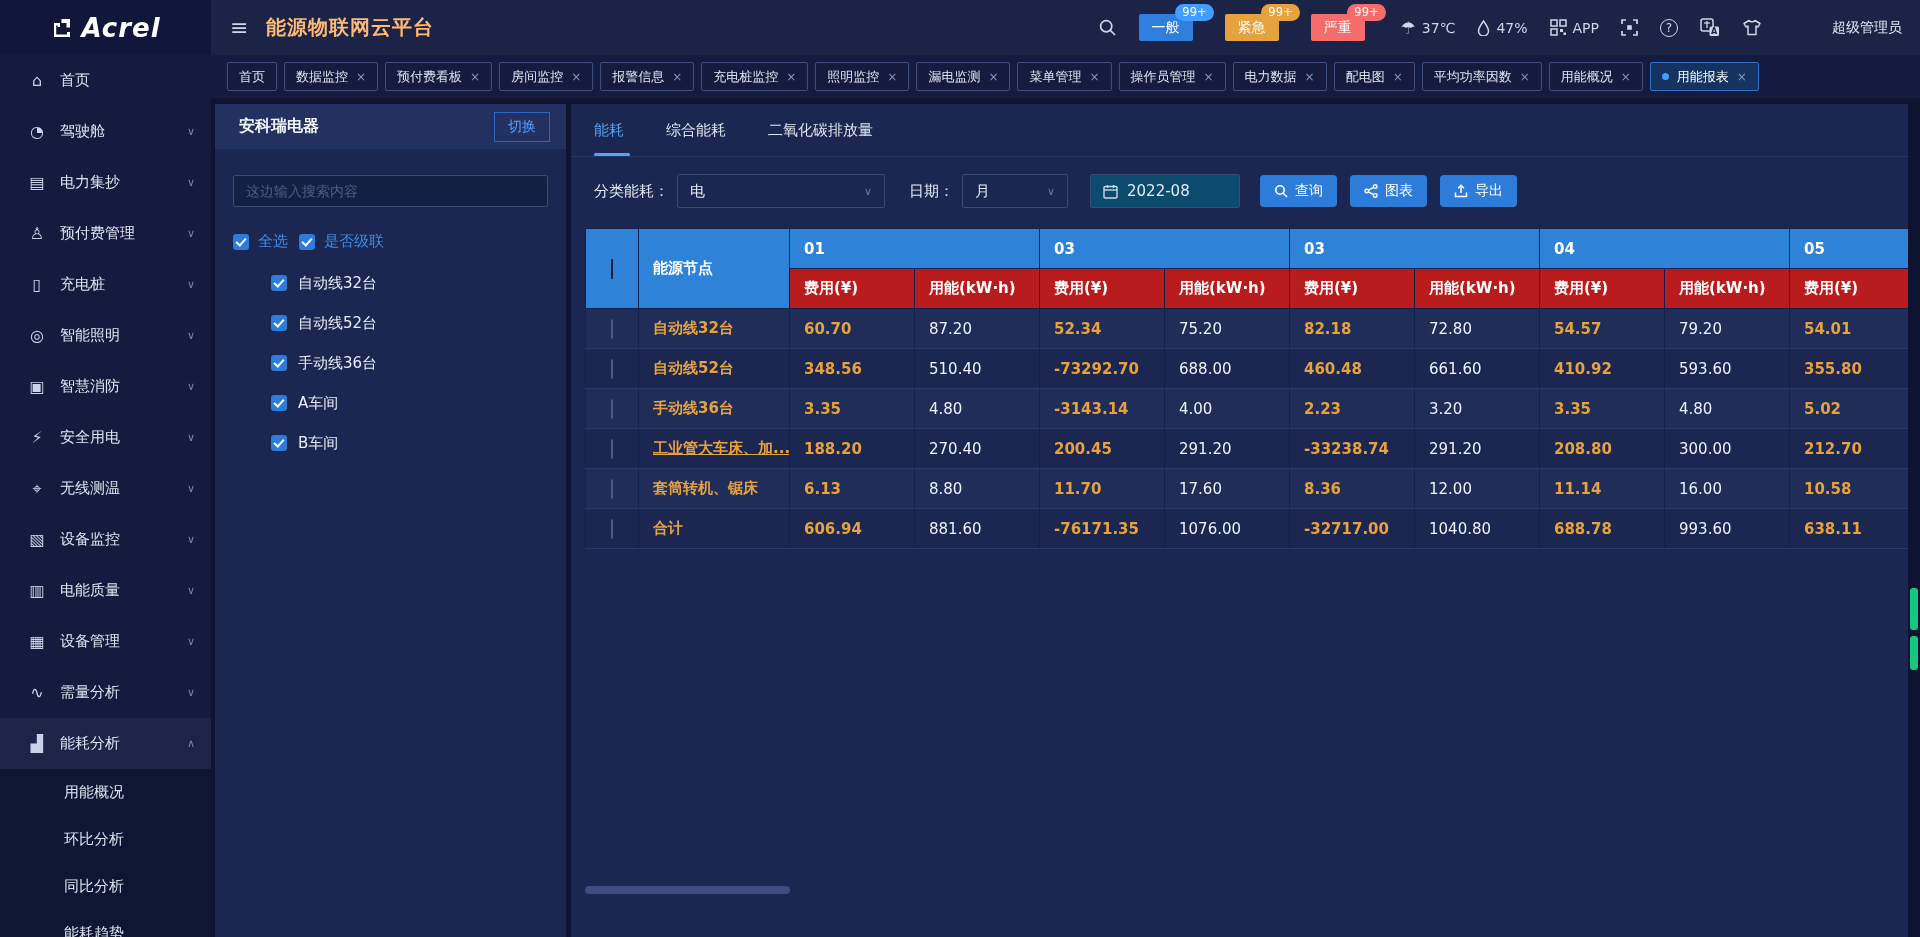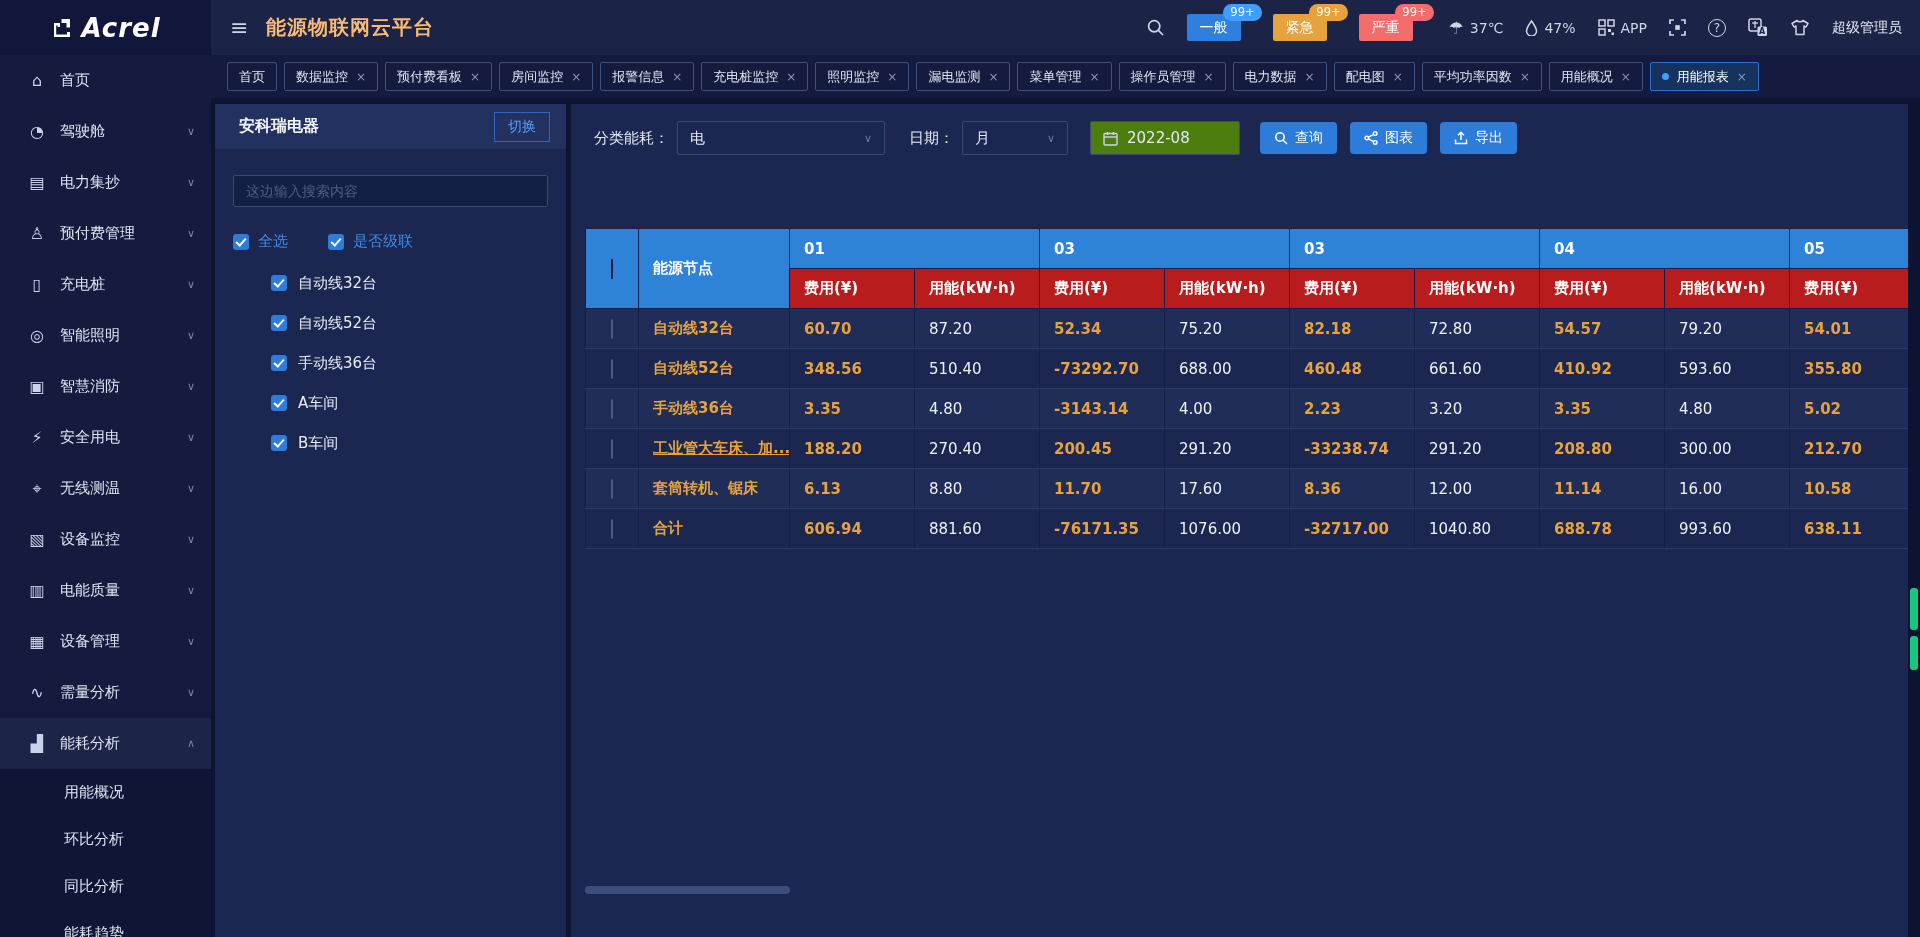--- a/index.html
+++ b/index.html
@@ -20,21 +20,21 @@
   .topbar-right { position:absolute; right:18px; top:0; height:55px; display:flex; align-items:center; gap:22px; }
   .alarm-group { display:flex; align-items:center; gap:32px; margin-right:14px; }
   .alarm-btn { position:relative; height:27px; padding:0 13px; display:flex; align-items:center;
     color:#fff; font-size:14px; border-radius:2px; cursor:pointer; }
   .alarm-count { position:absolute; top:-10px; right:-21px; font-size:11.5px; line-height:17px;
     padding:0 7px; border-radius:9px; color:#fff; }
   .tb-item { display:flex; align-items:center; gap:6px; color:#cfd6e8; font-size:14px; }
   .tb-icon { display:inline-flex; align-items:center; color:#cfd6e8; font-size:17px; cursor:pointer; }
   .help-circle { width:18px; height:18px; border:1.5px solid #cfd6e8; border-radius:50%;
     display:inline-flex; align-items:center; justify-content:center; font-size:12px; color:#cfd6e8; cursor:pointer; }
-  .user-name { color:#e5eaf5; font-size:14px; cursor:pointer; }
+  .user-name { color:#e5eaf5; font-size:14px; cursor:pointer;margin-left:48px; }
   
   .tabbar { position:absolute; left:211px; top:55px; right:0; height:43px; background:#141b3e;
     display:flex; align-items:center; gap:7px; padding:0 0 0 16px; overflow:hidden; }
   .tab { height:29px; display:flex; align-items:center; gap:8px; padding:0 11px;
     border:1px solid #3f4f7d; border-radius:2px; background:transparent; color:#dfe4f0;
     font-size:13px; cursor:pointer; white-space:nowrap; }
   .tab .close { color:#8a97b8; font-size:12px; cursor:pointer; }
   .tab.active { background:#16325f; border-color:#2f6fd0; color:#fff; }
   .tab.active .dot { width:7px; height:7px; border-radius:50%; background:#409eff; }
   
@@ -55,40 +55,40 @@
     padding:5px 13px; border-radius:0; cursor:pointer; font-family:inherit; }
   .search-input { display:block; margin:26px 18px 0 18px; width:315px; height:32px;
     background:#141f44; border:1px solid #3a4a75; border-radius:2px; color:#aeb9d6;
     padding:0 12px; font-size:14px; font-family:inherit; outline:none; }
   .search-input::placeholder { color:#4d5d85; }
   .cb { position:relative; width:16px; height:16px; border-radius:3px; background:#2d7cd9; flex:none; cursor:pointer; }
   .cb.checked::after { content:""; position:absolute; left:5px; top:2px; width:4px; height:8px;
     border:solid #fff; border-width:0 2px 2px 0; transform:rotate(42deg); }
   .cb.dark { background:#16234d; border:1px solid #0f1a3d; }
   .cb.empty { background:transparent; border:1px solid #4a5a85; }
-  .select-row { display:flex; gap:40px; margin:25px 0 0 18px; }
+  .select-row { display:flex; gap:11px; margin:25px 0 0 18px; }
   .cb-label { display:flex; align-items:center; gap:9px; font-size:15px; color:#3e8ae6; cursor:pointer; }
   .tree { margin-top:12px; }
   .tree-node { height:40px; display:flex; align-items:center; gap:11px; padding-left:56px;
     font-size:15px; color:#e8edf7; cursor:pointer; }
   
   .main-panel { position:absolute; left:571px; top:104px; right:12px; bottom:0; background:#1b2750; overflow:hidden; }
   .main-tabs { display:flex; gap:42px; padding:17px 0 0 23px; border-bottom:1px solid #27375f; height:53px; }
   .main-tab { position:relative; font-size:15px; color:#e0e6f0; padding-bottom:16px; cursor:pointer; }
   .main-tab.active { color:#53a4f5; }
   .main-tab.active::after { content:""; position:absolute; left:0; bottom:0; width:36px; height:3px;
     background:#53a4f5; border-radius:2px; }
   .filter-row { display:flex; align-items:center; margin:17px 0 0 23px; height:34px; }
   .f-label { font-size:15px; color:#e5eaf5; }
   .select-box { display:flex; align-items:center; justify-content:space-between; height:34px;
     border:1px solid #3a4a75; border-radius:2px; background:#1a2750; padding:0 12px;
     font-size:15px; color:#e5eaf5; cursor:pointer; }
   .select-box .chev2 { color:#6b7ba3; font-size:11px; margin-left:10px; }
   .date-box { display:flex; align-items:center; gap:9px; height:34px; border:1px solid #3a4a75;
-    border-radius:2px; background:#4d7c0f; padding:0 12px; font-size:15px; color:#e5eaf5;
+    border-radius:2px; background:#0c4a6e; padding:0 12px; font-size:15px; color:#e5eaf5;
     width:150px; cursor:pointer; }
   .btn { display:flex; align-items:center; gap:7px; height:32px; padding:0 14px; border:none;
     border-radius:4px; background:#2d7cd9; color:#fff; font-size:14px; cursor:pointer; font-family:inherit; }
   
   .table-wrap { position:absolute; left:14px; top:124px; width:1323px; overflow:hidden; }
   table { border-collapse:collapse; table-layout:fixed; width:1329px; }
   th, td { border:1px solid #15204a; height:40px; padding:0 0 0 14px; text-align:left;
     font-size:15px; white-space:nowrap; overflow:hidden; }
   th { background:#2e82d8; color:#fff; font-weight:700; }
   tr.subhead th { background:#b91c1c; }
@@ -358,20 +358,25 @@
         <span>A车间</span>
       </div>
       <div class="tree-node">
         <span class="cb checked"></span>
         <span>B车间</span>
       </div>
     </div>
 </div>
 
 <div class="main-panel">
+  <div class="main-tabs">
+      <div class="main-tab active">能耗</div>
+      <div class="main-tab">综合能耗</div>
+      <div class="main-tab">二氧化碳排放量</div>
+    </div>
 
   <div class="filter-row">
     <span class="f-label">分类能耗：</span>
     <div class="select-box" style="width:208px; margin-left:8px;">
       <span>电</span>
       <span class="chev2">∨</span>
     </div>
     <span class="f-label" style="margin-left:24px;">日期：</span>
     <div class="select-box" style="width:106px; margin-left:8px;">
       <span>月</span>

